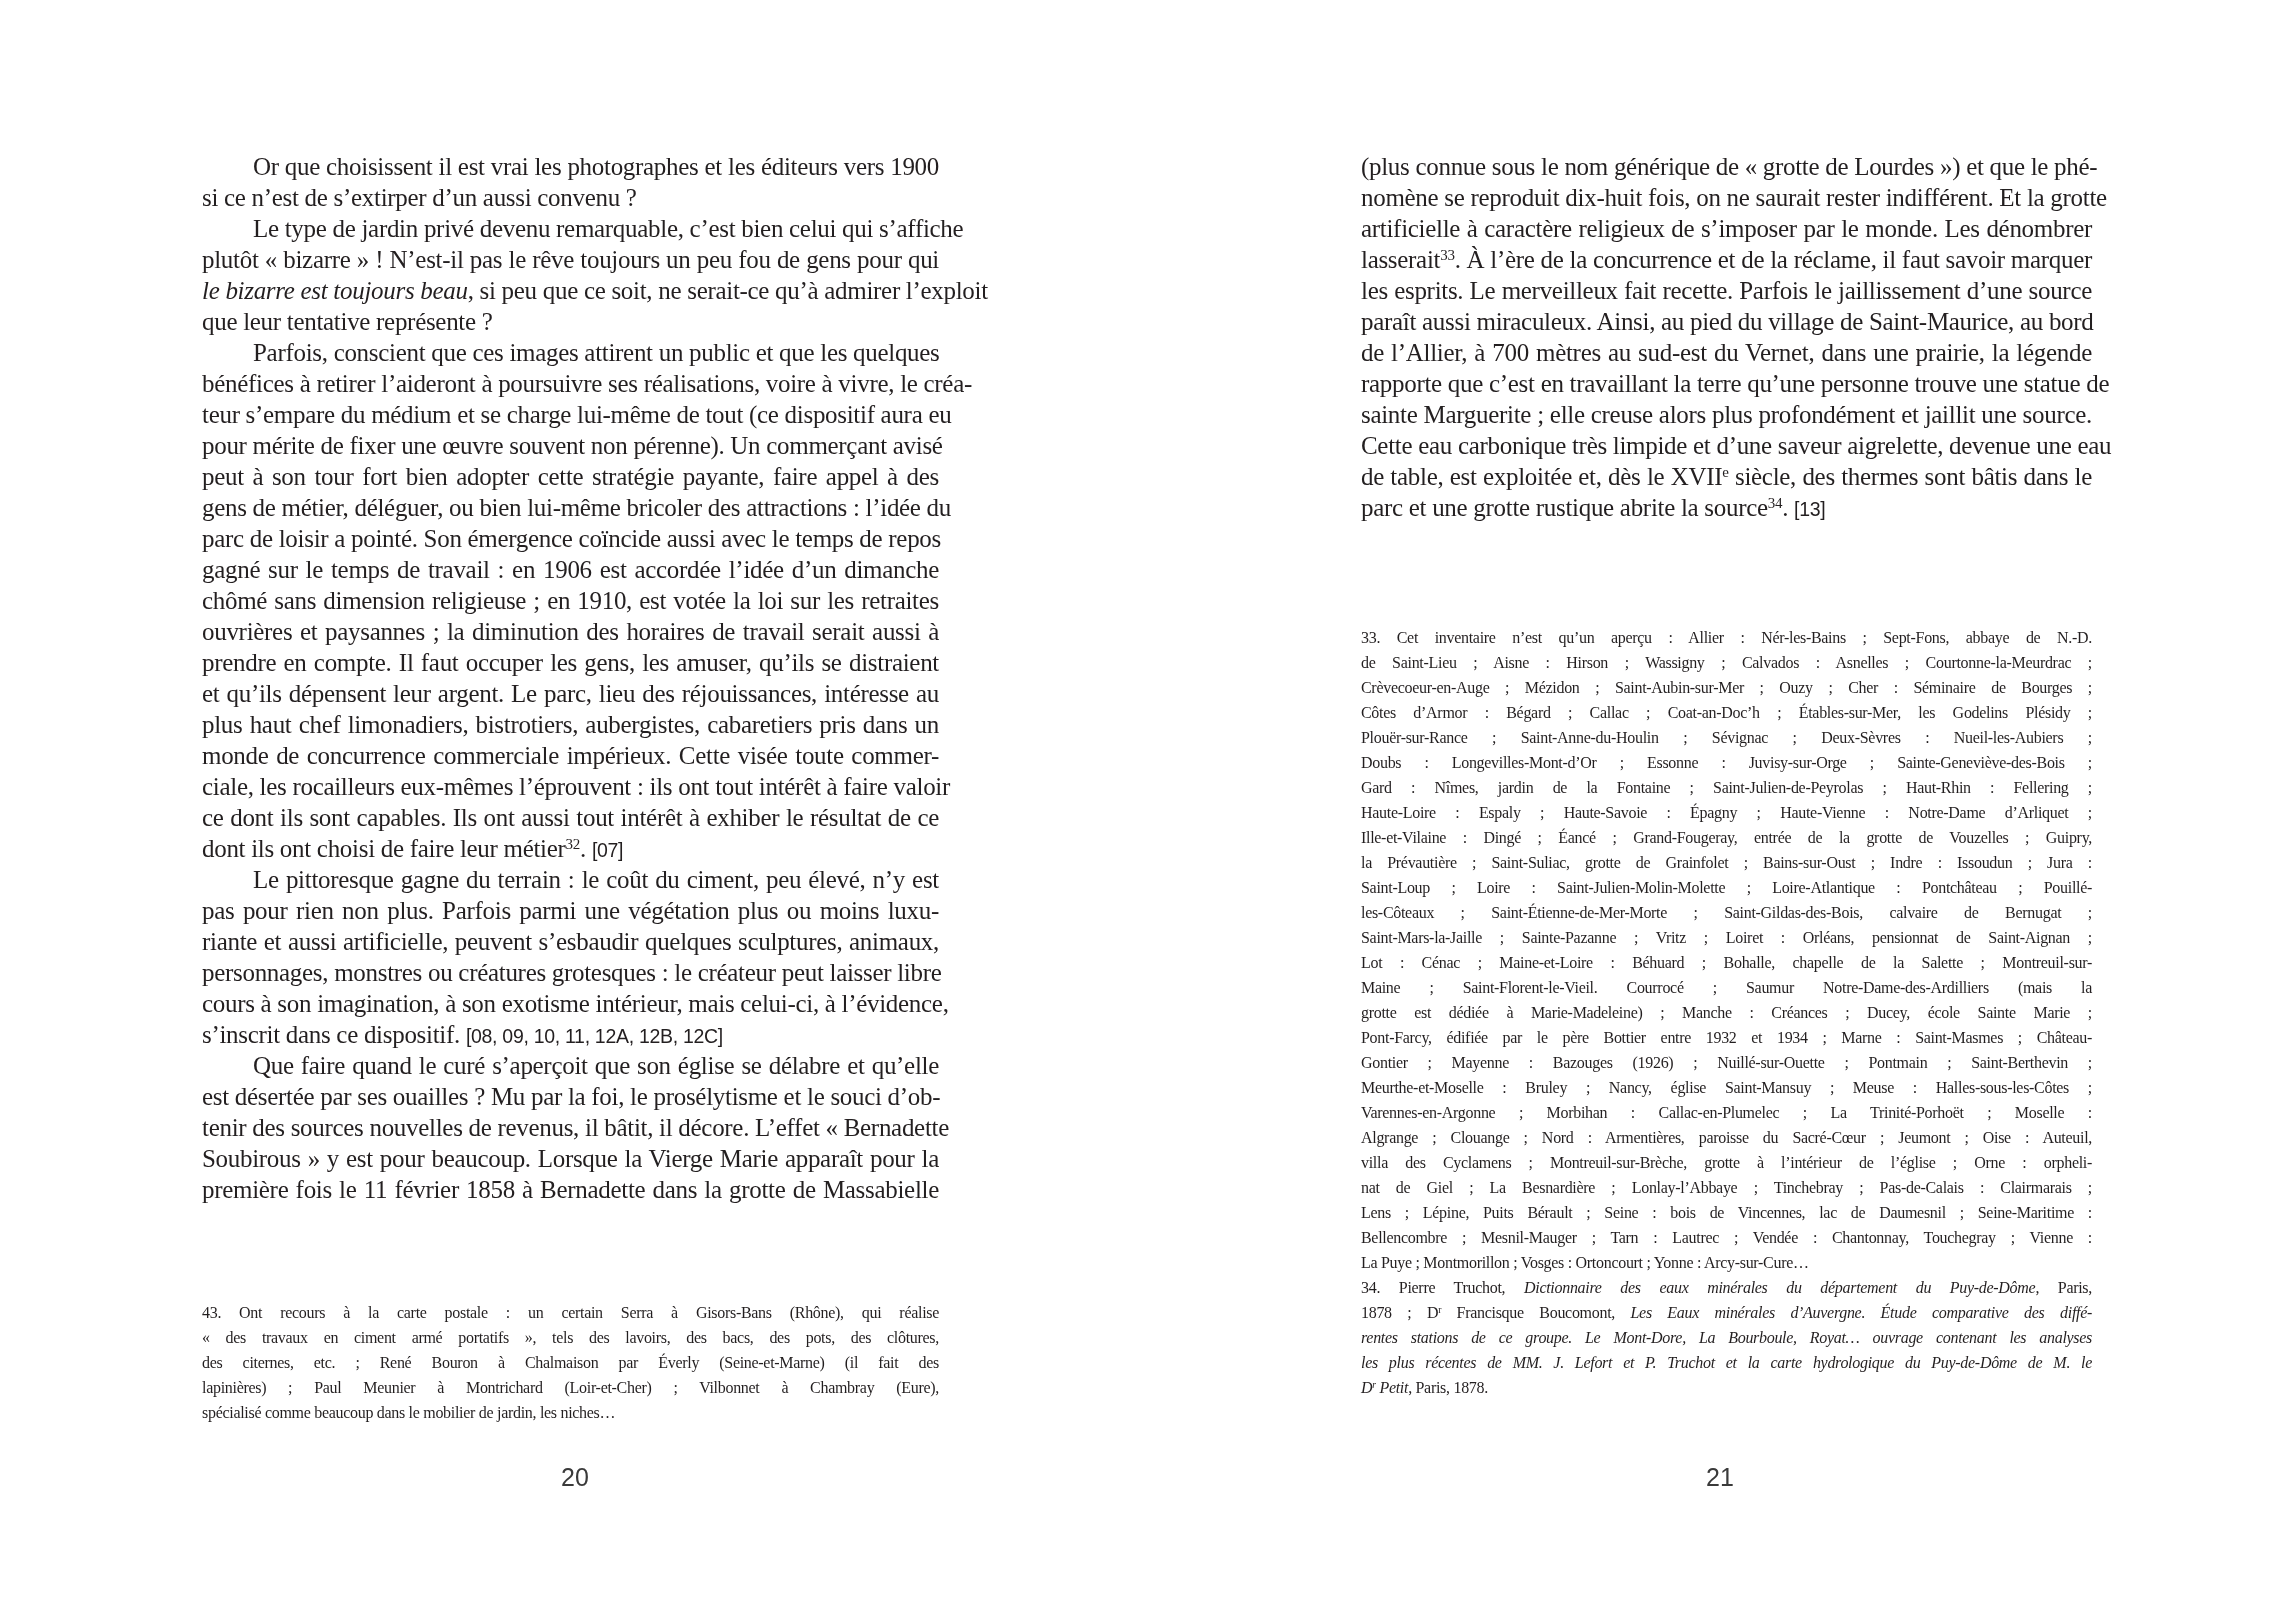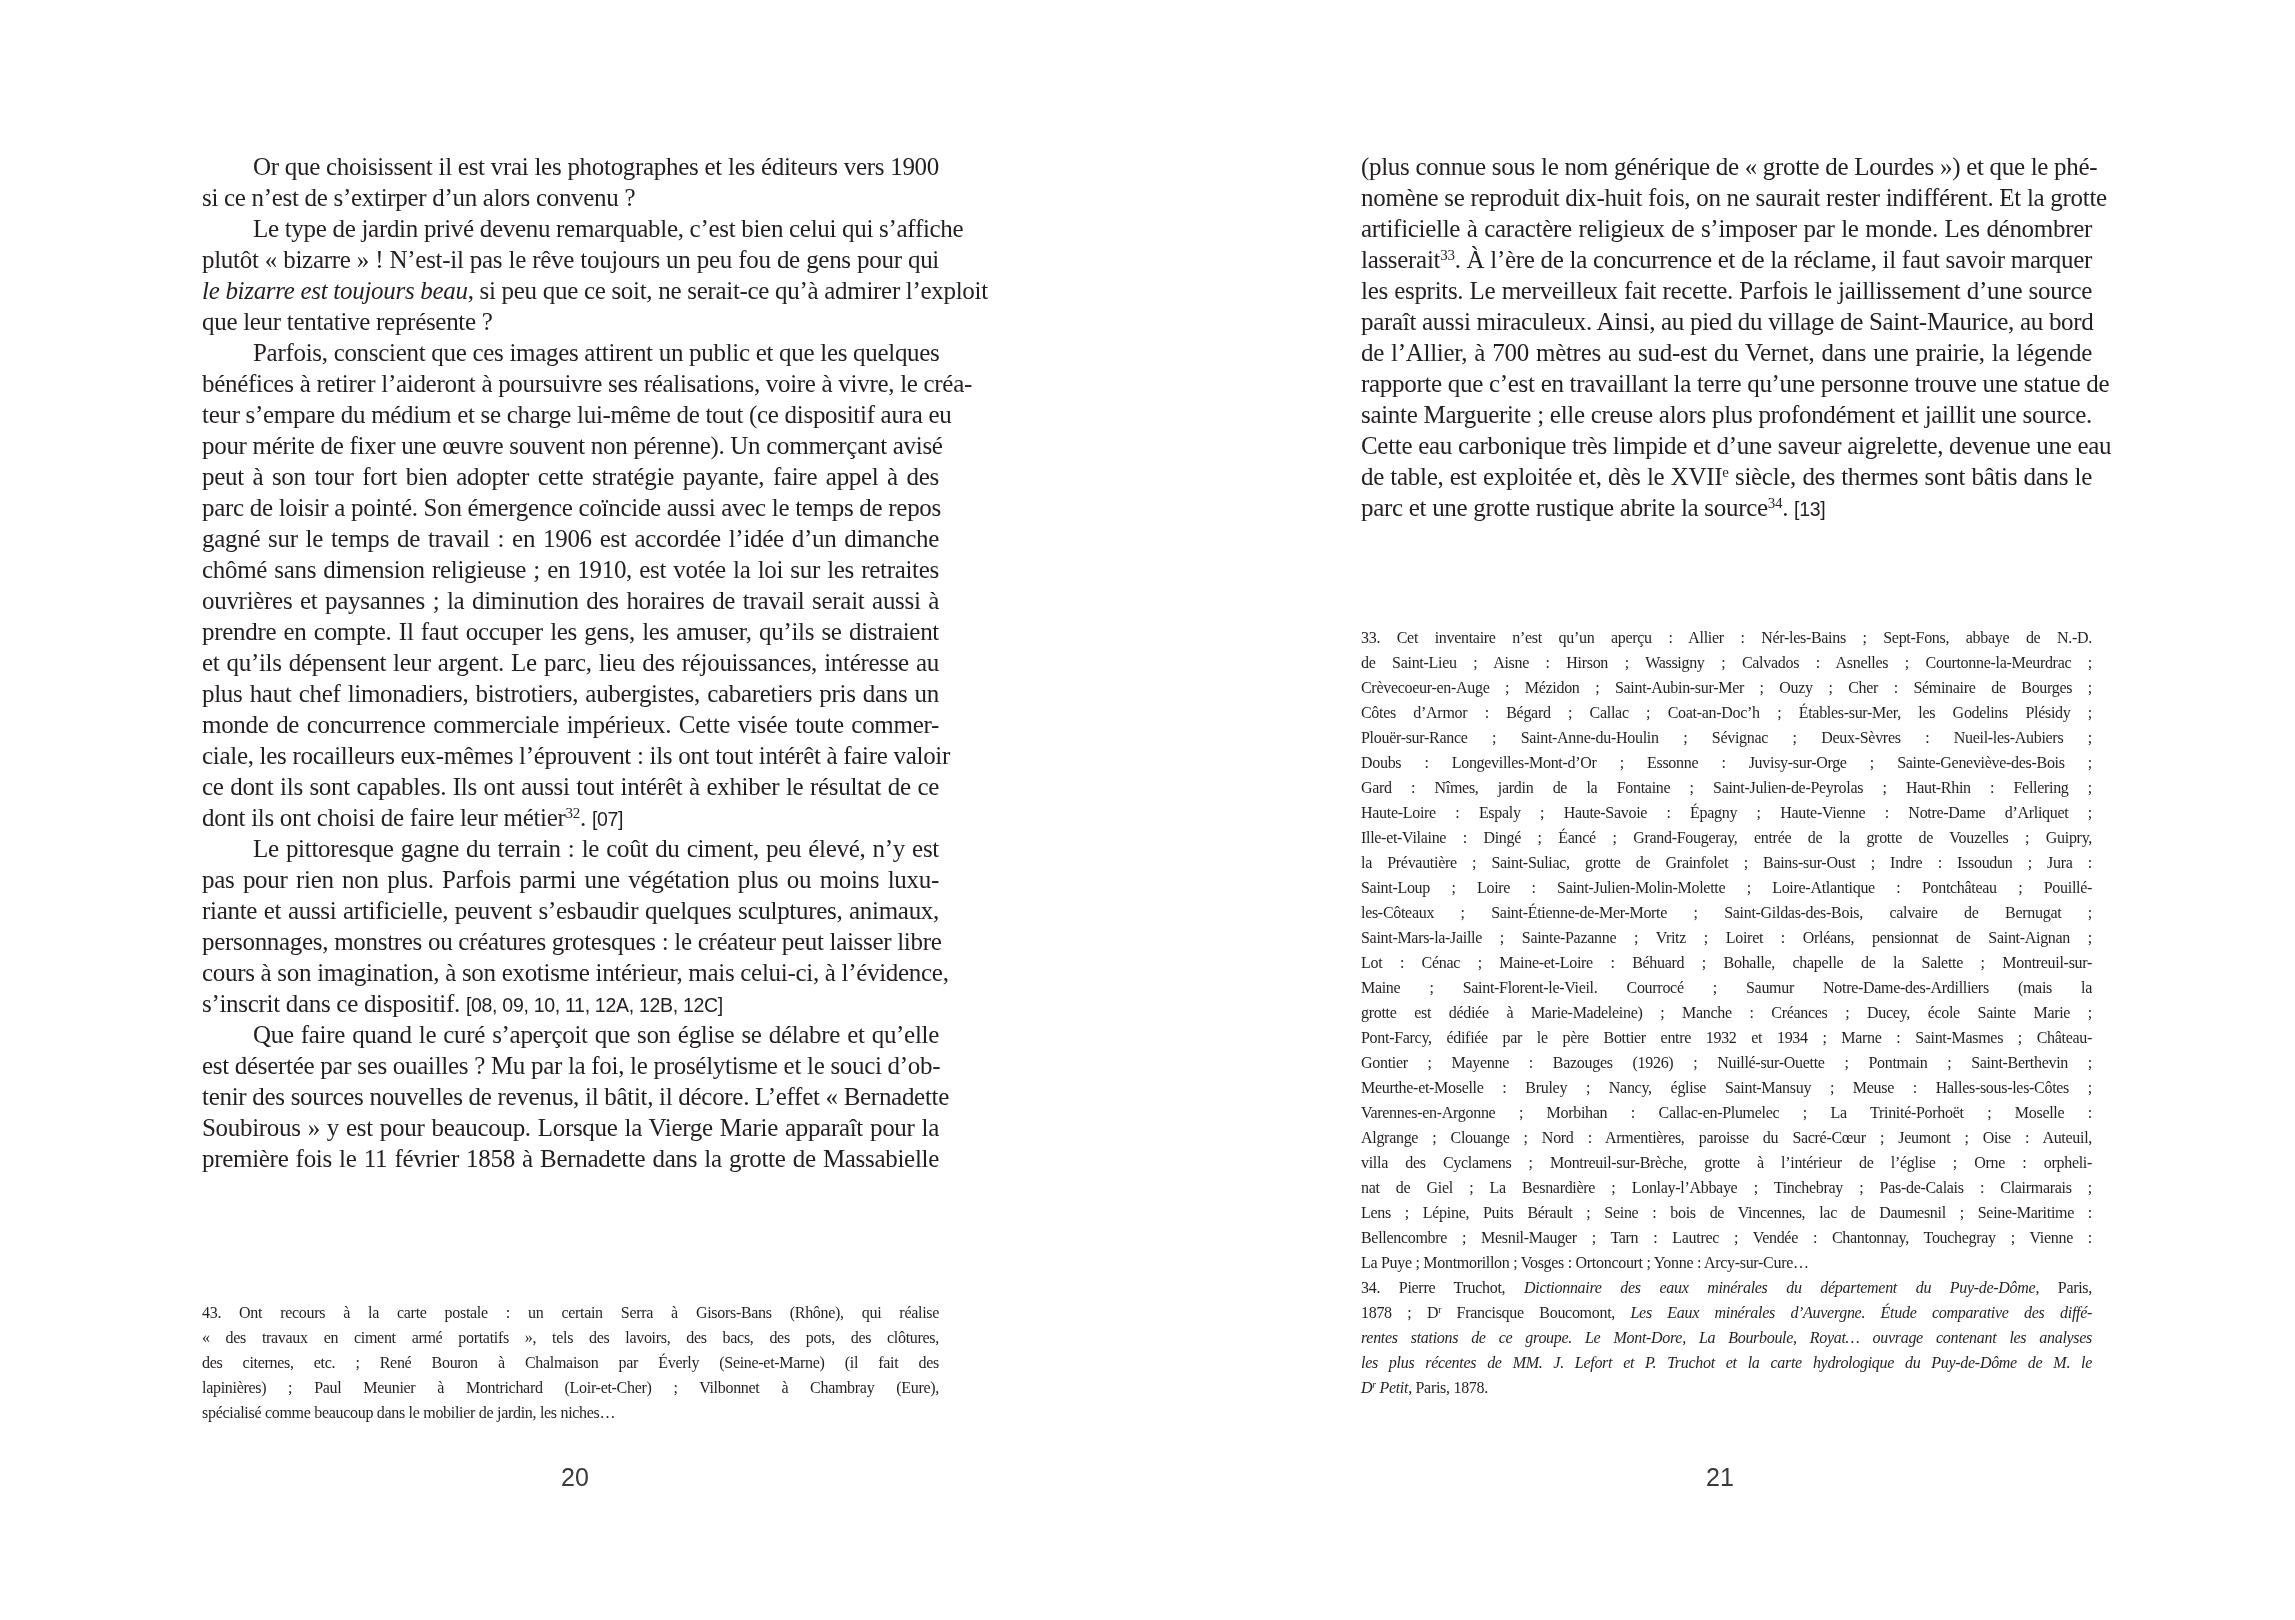--- a/index.html
+++ b/index.html
@@ -84,30 +84,31 @@
     .page-left .page-number { left: 532px; }
     .page-right .page-number { left: 530px; }
   </style>
 </head>
 <body>
 
 <div class="spread">
   <div class="page page-left">
     <div class="column main-column">
         <div class="line indent"><span>Or que choisissent il est vrai les photographes et les éditeurs vers 1900</span></div>
-        <div class="line last"><span>si ce n’est de s’extirper d’un alors convenu ?</span></div>
+        <div class="line last"><span>si ce n’est de s’extirper d’un aussi convenu ?</span></div>
         <div class="line indent"><span>Le type de jardin privé devenu remarquable, c’est bien celui qui s’affiche</span></div>
         <div class="line"><span>plutôt « bizarre » ! N’est-il pas le rêve toujours un peu fou de gens pour qui</span></div>
         <div class="line"><span class="seg-italic">le bizarre est toujours beau</span><span>, si peu que ce soit, ne serait-ce qu’à admirer l’exploit</span></div>
         <div class="line last"><span>que leur tentative représente ?</span></div>
         <div class="line indent"><span>Parfois, conscient que ces images attirent un public et que les quelques</span></div>
         <div class="line"><span>bénéfices à retirer l’aideront à poursuivre ses réalisations, voire à vivre, le créa-</span></div>
         <div class="line"><span>teur s’empare du médium et se charge lui-même de tout (ce dispositif aura eu</span></div>
         <div class="line"><span>pour mérite de fixer une œuvre souvent non pérenne). Un commerçant avisé</span></div>
         <div class="line"><span>peut à son tour fort bien adopter cette stratégie payante, faire appel à des</span></div>
+        <div class="line"><span>gens de métier, déléguer, ou bien lui-même bricoler des attractions : l’idée du</span></div>
         <div class="line"><span>parc de loisir a pointé. Son émergence coïncide aussi avec le temps de repos</span></div>
         <div class="line"><span>gagné sur le temps de travail : en 1906 est accordée l’idée d’un dimanche</span></div>
         <div class="line"><span>chômé sans dimension religieuse ; en 1910, est votée la loi sur les retraites</span></div>
         <div class="line"><span>ouvrières et paysannes ; la diminution des horaires de travail serait aussi à</span></div>
         <div class="line"><span>prendre en compte. Il faut occuper les gens, les amuser, qu’ils se distraient</span></div>
         <div class="line"><span>et qu’ils dépensent leur argent. Le parc, lieu des réjouissances, intéresse au</span></div>
         <div class="line"><span>plus haut chef limonadiers, bistrotiers, aubergistes, cabaretiers pris dans un</span></div>
         <div class="line"><span>monde de concurrence commerciale impérieux. Cette visée toute commer-</span></div>
         <div class="line"><span>ciale, les rocailleurs eux-mêmes l’éprouvent : ils ont tout intérêt à faire valoir</span></div>
         <div class="line"><span>ce dont ils sont capables. Ils ont aussi tout intérêt à exhiber le résultat de ce</span></div>

